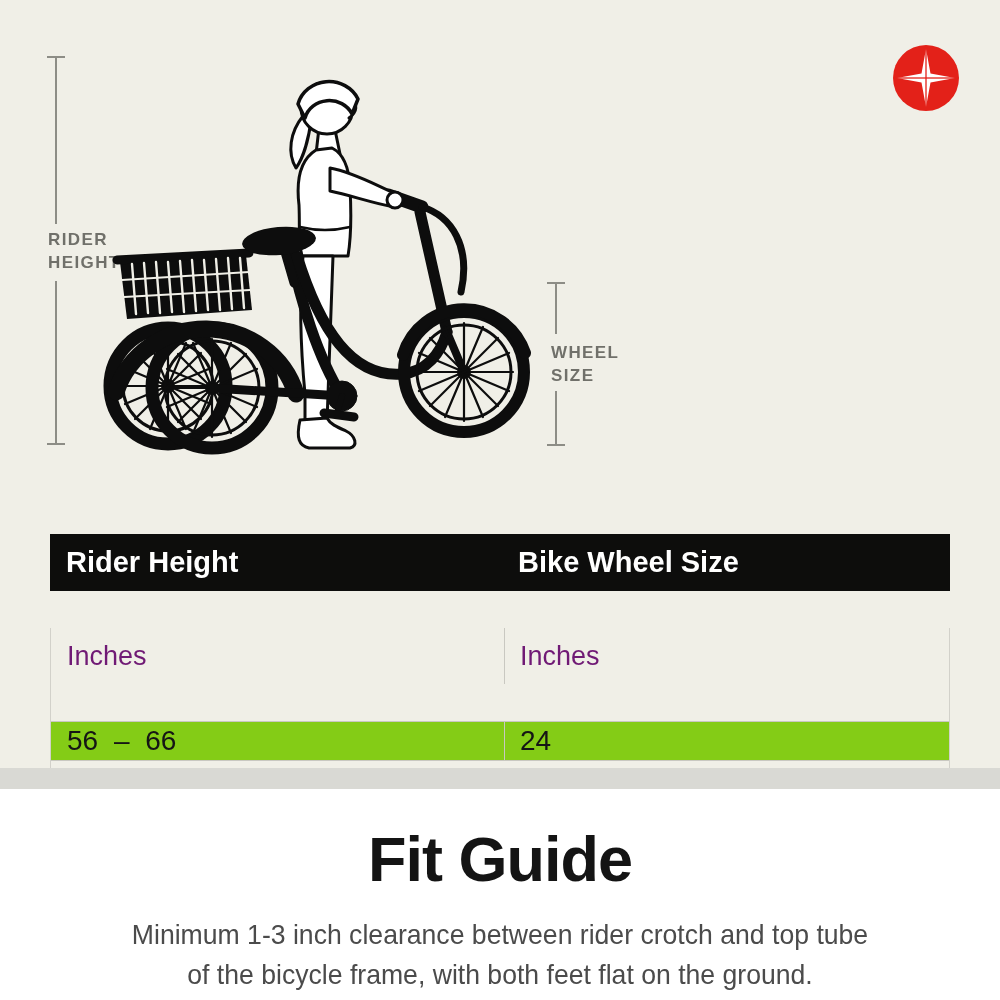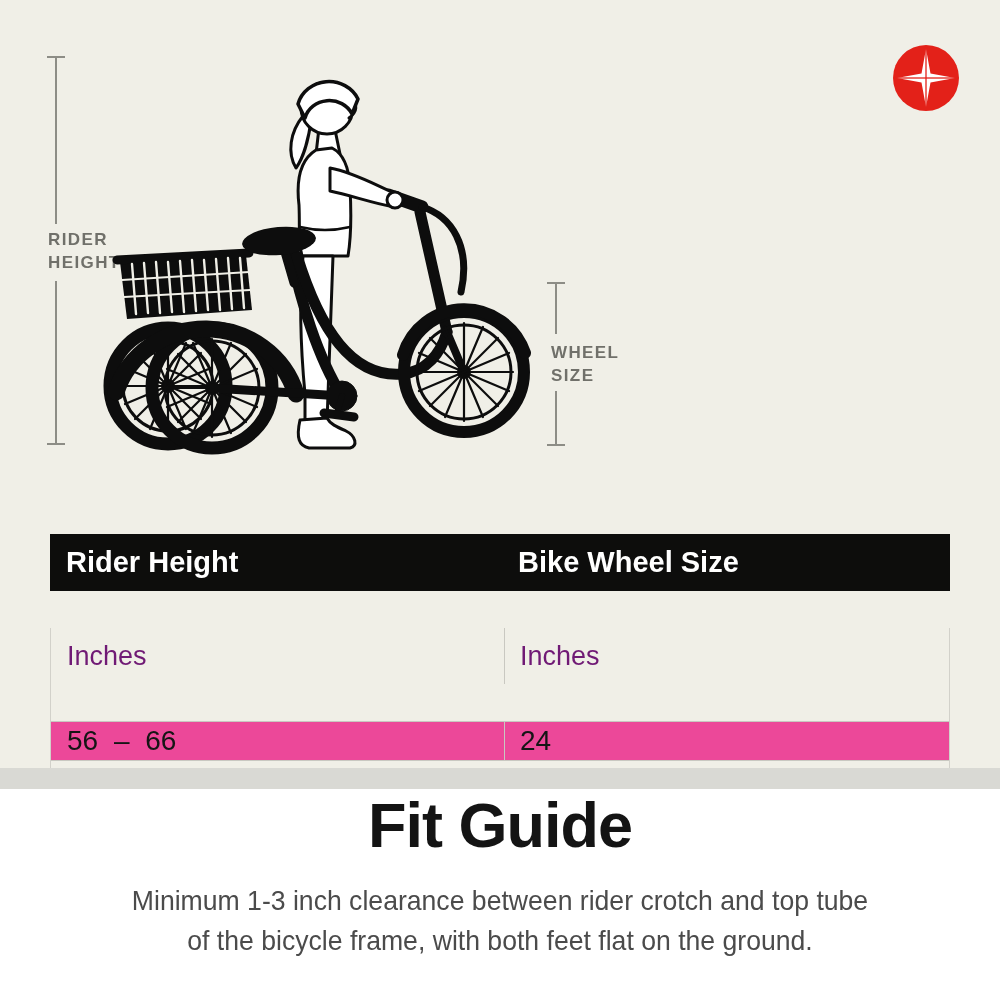--- a/index.html
+++ b/index.html
@@ -17,33 +17,33 @@
   .logo { position:absolute; top:44px; right:40px; display:flex; align-items:center; gap:13px; }
   .logo-text { font-size:55px; font-weight:bold; letter-spacing:4px; color:#121212; line-height:1; }
   .logo-reg { font-size:13px; font-weight:bold; color:#121212; vertical-align:top; position:relative; top:-30px; left:-2px; }
 
   
   .fit-table { position:absolute; left:50px; top:497px; width:900px; font-size:28px; }
   .t-row { display:flex; align-items:center;margin-top:37px; }
   .t-header { background:#0d0d0c; color:#ffffff; height:57px; font-weight:bold; font-size:29px; }
   .t-body { border:1px solid #d2d1ca; border-top:none; }
   .t-units { color:#701a75; font-size:27px; height:56px; background:#f0efe7; }
-  .t-data1 { color:#151515; height:40px; background:#ec4899; border-top:1px solid #c9c8c1; border-bottom:1px solid #c9c8c1; }
+  .t-data1 { color:#151515; height:40px; background:#84cc16; border-top:1px solid #c9c8c1; border-bottom:1px solid #c9c8c1; }
   .t-data2 { color:#151515; height:52px; background:#f0efe7;flex-direction:column; }
   .t-cell-a { width:453px; padding-left:16px; }
   .t-cell-b { flex:1; padding-left:15px; border-left:1px solid #c9c8c1; align-self:stretch; display:flex; align-items:center; }
   .t-header .t-cell-b { border-left:none; }
   .range { word-spacing:8px; }
 
   
   .divider-strip { width:1000px; height:21px; background:#d9d9d4; }
 
   
   .bottom-panel { width:1000px; height:211px; background:#ffffff; text-align:center; }
-  .fit-title { font-size:63px; font-weight:bold; color:#141414; letter-spacing:-1px; }
+  .fit-title { padding-top:34px; font-size:63px; font-weight:bold; color:#141414; letter-spacing:-1px; }
   .fit-desc { margin-top:20px; font-size:28px; color:#4b4b4b; line-height:1.42; transform:scaleX(0.95); transform-origin:50% 50%; }
 
   .illu { position:absolute; left:0; top:0; }
 </style>
 </head>
 <body>
 
 <div class="top-panel">
 
   <div>

